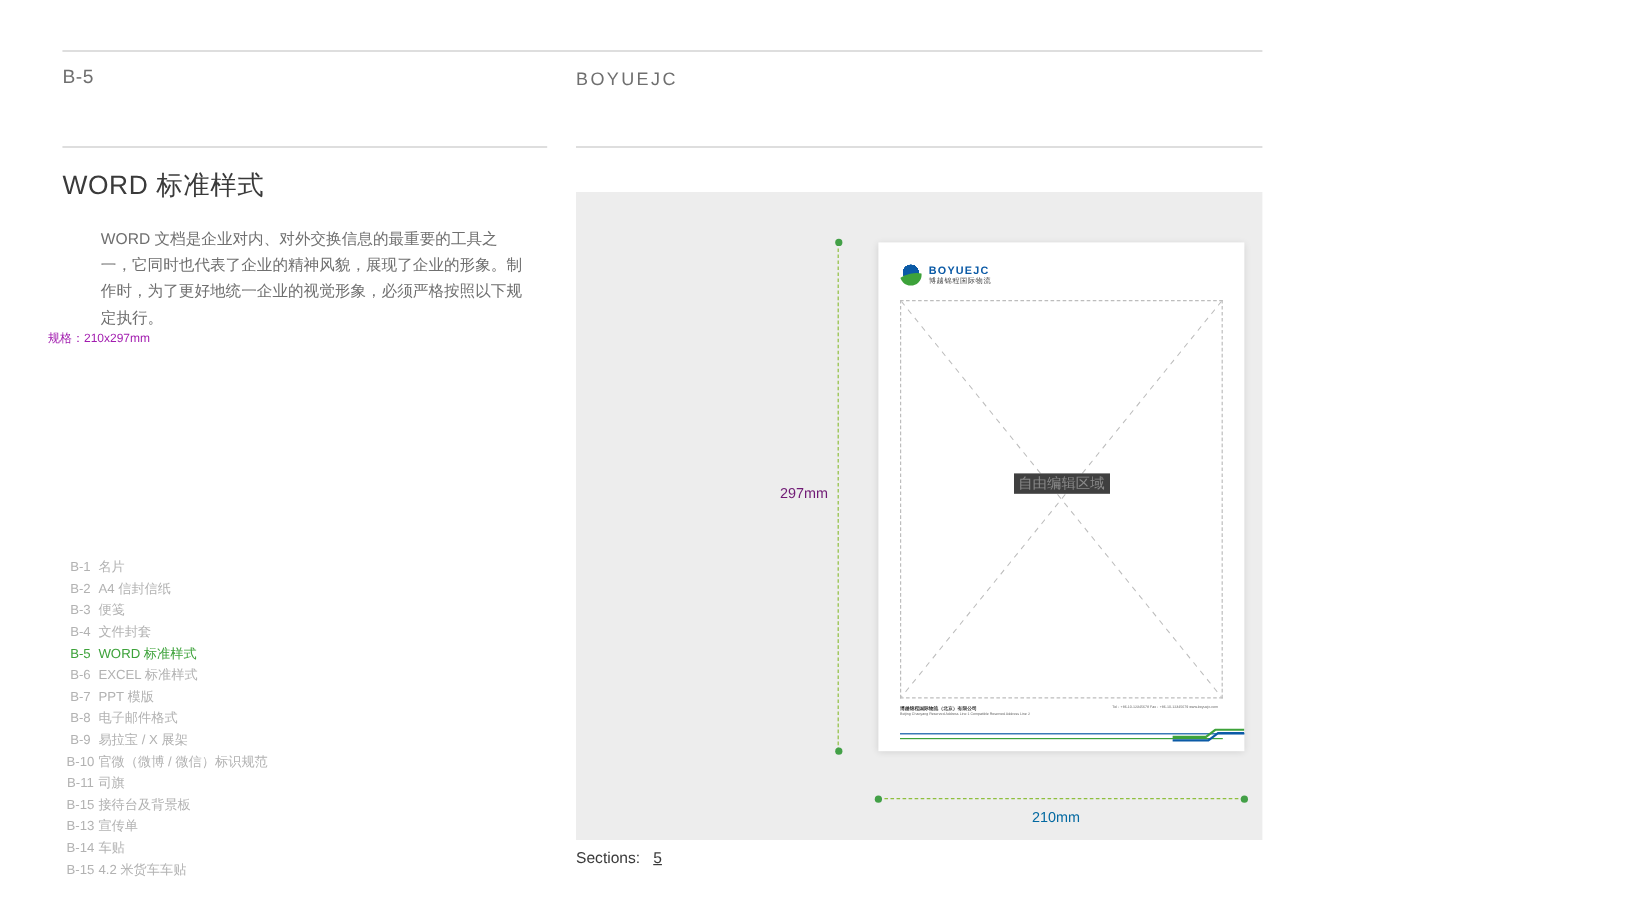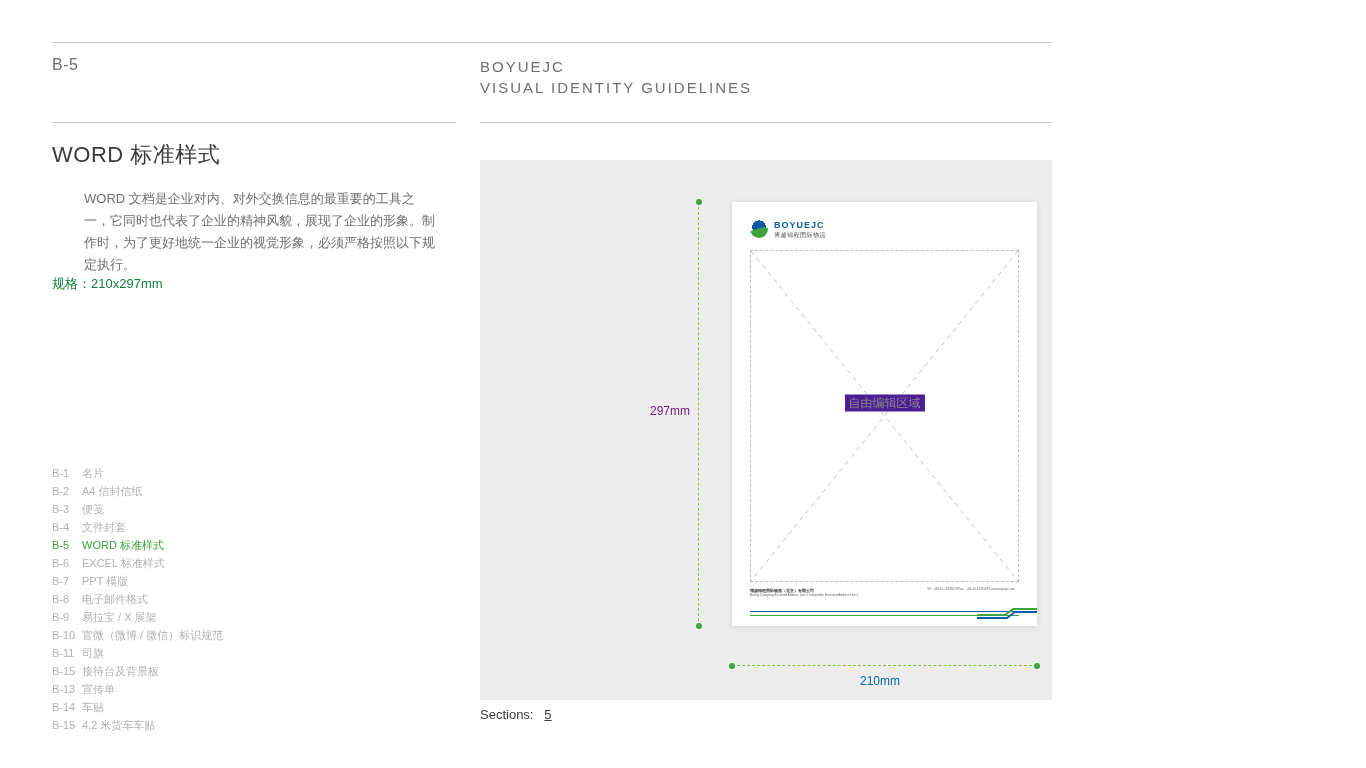--- a/index.html
+++ b/index.html
@@ -6,23 +6,23 @@
   html, body { width: 1366px; height: 768px; background: #ffffff; font-family: "Helvetica Neue", Arial, "PingFang SC", "Microsoft YaHei", sans-serif; overflow: hidden; }
   .page { position: relative; width: 1104px; height: 768px; padding: 40px 32px 24px 52px; }
   .top-rule { position: absolute; top: 42px; left: 52px; right: 52px; height: 1px; background: #c9c9c9; }
   .header-row { position: absolute; top: 56px; left: 52px; right: 52px; height: 40px; }
   .page-code { font-size: 16px; color: #6f6f6f; letter-spacing: 0.5px; }
   .header-right { position: absolute; top: 56px; left: 480px; font-size: 15px; color: #6f6f6f; letter-spacing: 2px; line-height: 1.4; }
   .mid-rule-left { position: absolute; top: 122px; left: 52px; width: 404px; height: 1px; background: #c9c9c9; }
   .mid-rule-right { position: absolute; top: 122px; left: 480px; right: 52px; height: 1px; background: #c9c9c9; }
   .title { position: absolute; top: 140px; left: 52px; font-size: 22px; color: #3a3a3a; font-weight: 400; letter-spacing: 0.5px; }
   .body-text { position: absolute; top: 188px; left: 52px; width: 352px; font-size: 13px; color: #6f6f6f; line-height: 1.7; margin-left: 32px; }
-  .spec-text { position: absolute; top: 275px; left: 52px; font-size: 13px; color: #15803d; }
+  .spec-text { position: absolute; top: 275px; left: 40px; font-size: 10px; color: #a21caf; }
   .toc { position: absolute; left: 52px; bottom: 34px; font-size: 11px; line-height: 18px; }
-  .toc-row { display: flex; color: #b2b2b2; }
+  .toc-row { display: flex; color: #b2b2b2; text-align: center; }
   .toc-row .code { width: 30px; }
   .toc-row.active { color: #3da23a; font-weight: 500; }
   .stage { position: absolute; left: 480px; top: 160px; right: 52px; height: 540px; background: #ededed; }
   .dim-v { position: absolute; left: 218px; top: 42px; width: 1px; height: 424px; border-left: 1px dashed #8fbf3e; }
   .dim-v::before, .dim-v::after { content: ""; position: absolute; left: -3px; width: 6px; height: 6px; border-radius: 50%; background: #43a047; }
   .dim-v::before { top: -3px; }
   .dim-v::after { bottom: -3px; }
   .dim-v-label { position: absolute; left: 170px; top: 244px; font-size: 12px; color: #701a75; }
   .dim-h { position: absolute; left: 252px; bottom: 34px; width: 305px; height: 1px; border-top: 1px dashed #8fbf3e; }
   .dim-h::before, .dim-h::after { content: ""; position: absolute; top: -3px; width: 6px; height: 6px; border-radius: 50%; background: #43a047; }
@@ -32,21 +32,21 @@
   .doc { position: absolute; left: 252px; top: 42px; width: 305px; height: 424px; background: #ffffff; box-shadow: 0 1px 6px rgba(0,0,0,0.12); }
   .doc-logo { position: absolute; left: 18px; top: 18px; display: flex; align-items: center; gap: 6px; }
   .logo-mark { width: 18px; height: 18px; border-radius: 50%; position: relative; overflow: hidden; background: #fff; }
   .logo-mark .arc-blue { position: absolute; inset: 0; background: radial-gradient(circle at 50% 40%, #0b5aa6 0%, #0b5aa6 48%, transparent 49%); }
   .logo-mark .swoosh { position: absolute; left: -4px; bottom: -4px; width: 28px; height: 14px; border-radius: 50%; background: #3da23a; transform: rotate(-12deg); }
   .logo-text { display: flex; flex-direction: column; line-height: 1; }
   .logo-text .en { font-size: 9px; font-weight: 700; letter-spacing: 1px; color: #0b5aa6; }
   .logo-text .cn { font-size: 6px; color: #4a4a4a; letter-spacing: 0.5px; margin-top: 2px; }
   .edit-area { position: absolute; left: 18px; top: 48px; right: 18px; bottom: 44px; border: 1px dashed #bdbdbd; }
   .edit-area svg { position: absolute; inset: 0; width: 100%; height: 100%; }
-  .edit-label { position: absolute; left: 50%; top: 46%; transform: translate(-50%, -50%); font-size: 12px; color: #8a8a8a; background: #4c1d95; padding: 0 4px; }
+  .edit-label { position: absolute; left: 50%; top: 46%; transform: translate(-50%, -50%); font-size: 12px; color: #8a8a8a; background: #404040; padding: 0 4px; }
   .doc-footer { position: absolute; left: 18px; right: 0; bottom: 8px; height: 30px; }
   .footer-text-cn { position: absolute; left: 0; top: 0; font-size: 4px; color: #333; font-weight: 600; }
   .footer-text-addr { position: absolute; left: 0; top: 6px; font-size: 3px; color: #666; line-height: 1.2; }
   .footer-text-en { position: absolute; right: 22px; top: 0; font-size: 3px; color: #666; text-align: left; line-height: 1.2; }
   .footer-line-blue { position: absolute; left: 0; right: 0; bottom: 6px; height: 1.5px; background: #0b5aa6; }
   .footer-line-green { position: absolute; left: 0; right: 18px; bottom: 2px; height: 1.5px; background: #3da23a; }
   .footer-kink { position: absolute; right: 0; bottom: 0px; width: 60px; height: 12px; }
   .footer-kink svg { width: 100%; height: 100%; }
   .sections-label { position: absolute; left: 480px; bottom: 46px; font-size: 13px; color: #3a3a3a; }
   .sections-label .underline { text-decoration: underline; }
@@ -56,21 +56,20 @@
 
 <div class="page">
 
   <div class="top-rule"></div>
 
   <div class="header-row">
     <div class="page-code">B-5</div>
   </div>
   <div class="header-right">
     <div>BOYUEJC</div>
-    <div>VISUAL IDENTITY GUIDELINES</div>
   </div>
 
   <div class="mid-rule-left"></div>
   <div class="mid-rule-right"></div>
 
   <div class="title">WORD 标准样式</div>
   <div class="body-text">WORD 文档是企业对内、对外交换信息的最重要的工具之一，它同时也代表了企业的精神风貌，展现了企业的形象。制作时，为了更好地统一企业的视觉形象，必须严格按照以下规定执行。</div>
   <div class="spec-text">规格：210x297mm</div>
 
   <div class="toc" id="toc">

